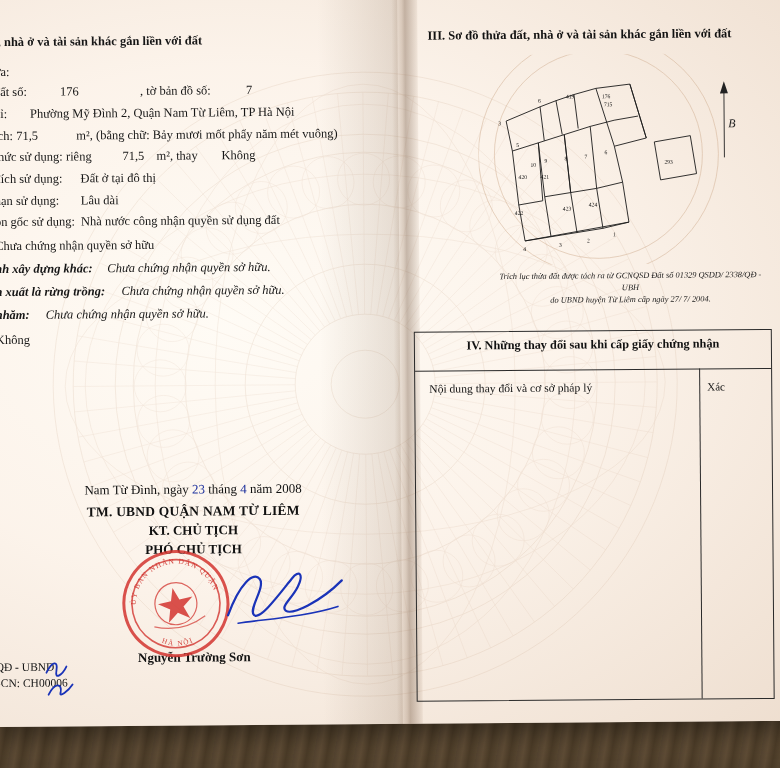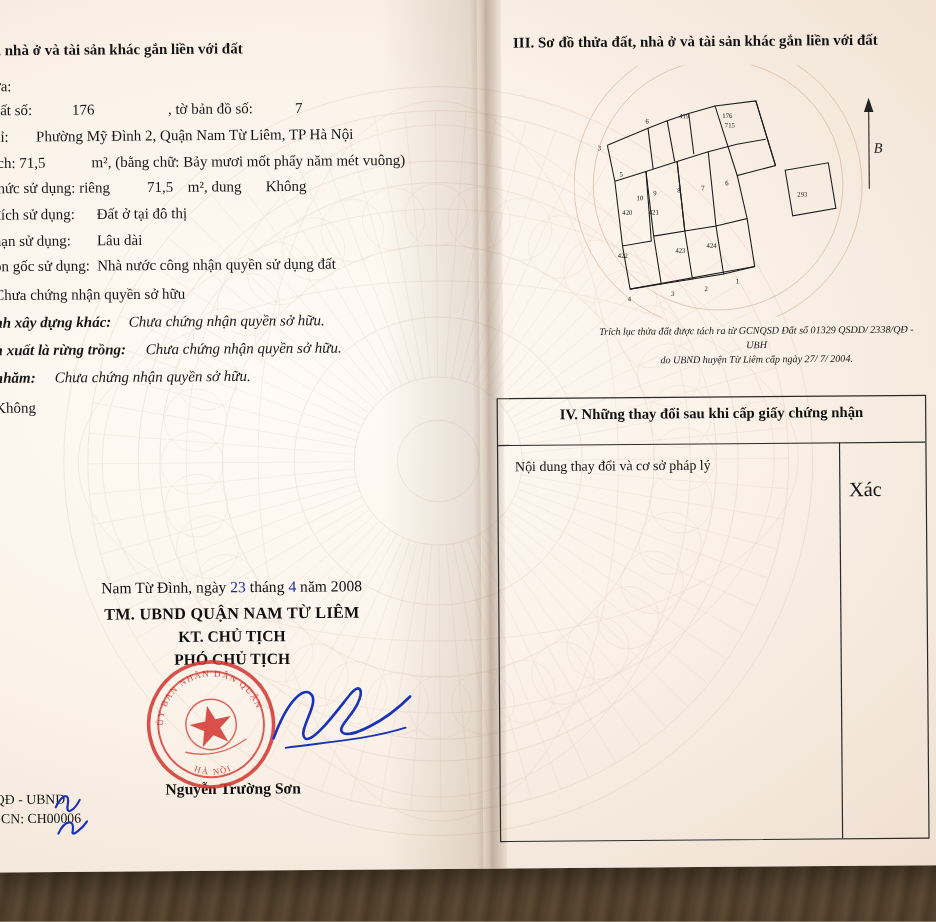--- a/index.html
+++ b/index.html
@@ -120,21 +120,21 @@
   .sec4 .hline{
     position:absolute;left:0;right:0;top:38px;height:1px;background:#2a2a2a;
   }
   .sec4 .vline{
     position:absolute;top:38px;bottom:0;left:284px;width:1px;background:#2a2a2a;
   }
   .sec4 .col-a{
     position:absolute;left:14px;top:50px;font-size:11.6px;color:#111;
   }
   .sec4 .col-b{
-    position:absolute;left:292px;top:68px;font-size:17px;color:#111;white-space:nowrap;
+    position:absolute;left:292px;top:50px;font-size:11px;color:#111;white-space:nowrap;
   }
 
   
   .dg{font-family:"Liberation Serif",serif;}
 </style>
 </head>
 <body>
 
 <div class="scene">
   <div class="table-bg"></div>
@@ -288,21 +288,21 @@
       <div class="l-line" style="left:258px;top:88px;">7</div>
 
       <div class="l-line" style="left:6px;top:110px;">hỉ:</div>
       <div class="l-line" style="left:42px;top:110px;">Phường Mỹ Đình 2, Quận Nam Từ Liêm, TP Hà Nội</div>
 
       <div class="l-line" style="left:6px;top:132px;">ích: 71,5</div>
       <div class="l-line" style="left:88px;top:132px;">m², (bằng chữ: Bảy mươi mốt phẩy năm mét vuông)</div>
 
       <div class="l-line" style="left:6px;top:153px;">thức sử dụng: riêng</div>
       <div class="l-line" style="left:134px;top:153px;">71,5</div>
-      <div class="l-line" style="left:168px;top:153px;">m², dung</div>
+      <div class="l-line" style="left:168px;top:153px;">m², thay</div>
       <div class="l-line" style="left:233px;top:153px;">Không</div>
 
       <div class="l-line" style="left:6px;top:175px;">đích sử dụng:</div>
       <div class="l-line" style="left:92px;top:175px;">Đất ở tại đô thị</div>
 
       <div class="l-line" style="left:6px;top:197px;">hạn sử dụng:</div>
       <div class="l-line" style="left:92px;top:197px;">Lâu dài</div>
 
       <div class="l-line" style="left:6px;top:218px;">ồn gốc sử dụng:</div>
       <div class="l-line" style="left:92px;top:218px;">Nhà nước công nhận quyền sử dụng đất</div>

